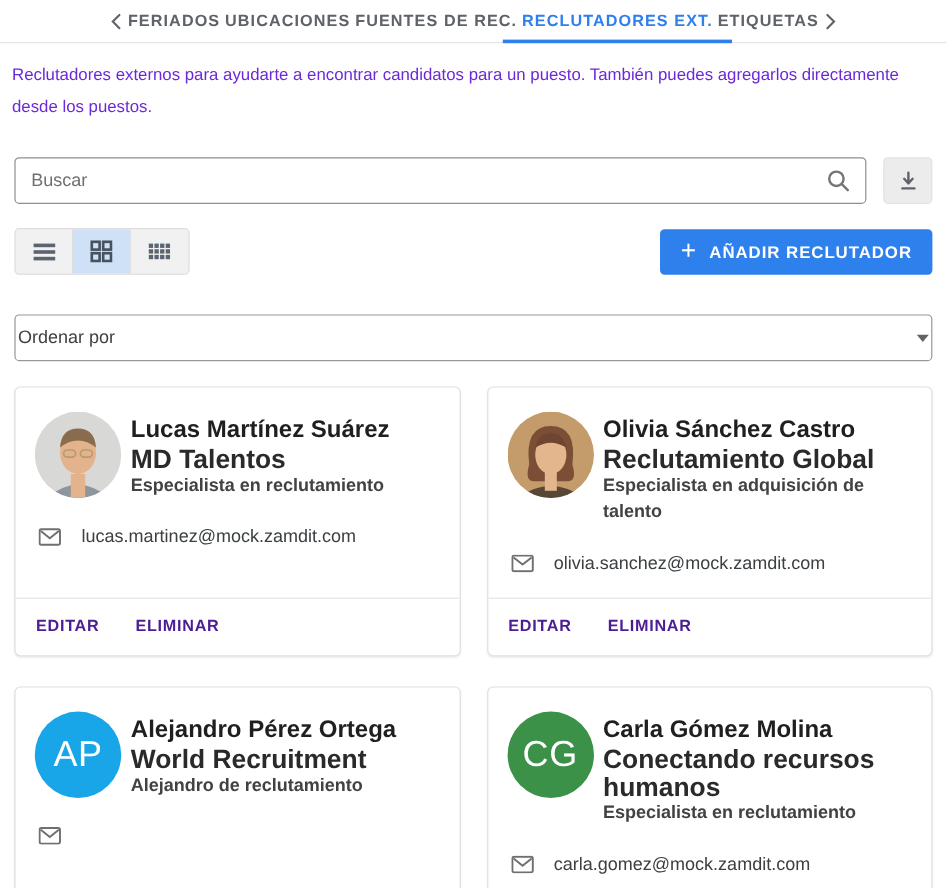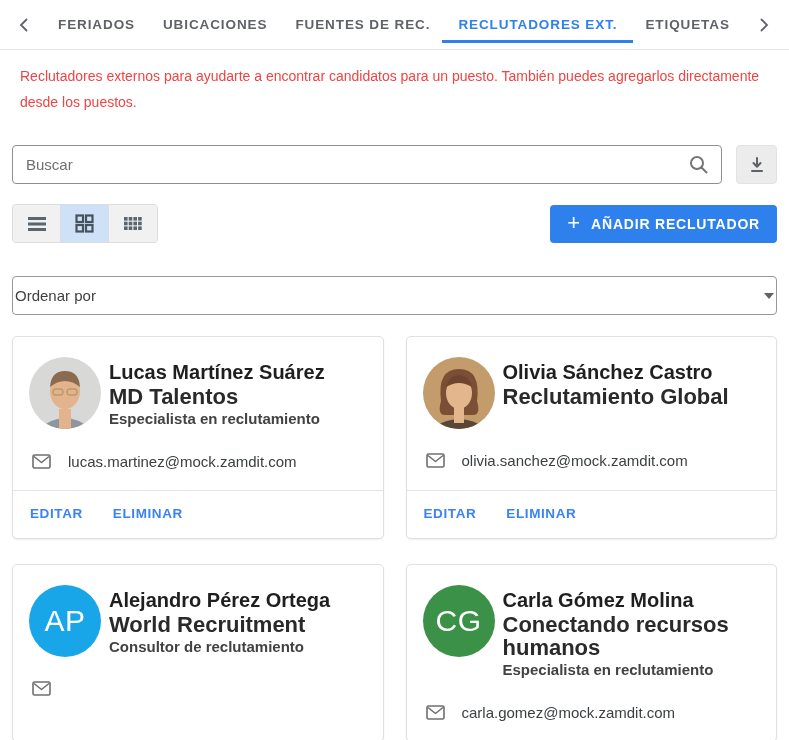--- a/index.html
+++ b/index.html
@@ -5,40 +5,40 @@
   * { margin:0; padding:0; box-sizing:border-box; }
   html,body { background:#fff; }
   body {
     width:789px; height:740px; overflow:hidden;
     font-family:"Liberation Sans", sans-serif;
     color:#212121;
   }
 
   
   .tabbar {
-    display:flex; align-items:center; justify-content:flex-start;
-    height:50px; border-bottom:1px solid #e6e6e6; padding:0 16px;gap:24px;
+    display:flex; align-items:center; justify-content:center;
+    height:36px; border-bottom:1px solid #e6e6e6; padding:0 16px;
   }
   .tab-chevron {
     display:flex; align-items:center; color:#5f6368; cursor:pointer;
   }
   .tab {
     position:relative; height:34px; display:flex; align-items:center;
     font-size:13.5px; font-weight:bold; letter-spacing:0.9px;
     color:#5f6368; cursor:pointer; padding:0 2px; white-space:nowrap;
   }
   .tab.active { color:#2e80ed; }
   .tab.active::after {
     content:""; position:absolute; left:-14px; right:-14px; bottom:-1px;
     height:3px; background:#2e80ed;
   }
 
   
   .description {
-    margin:13px 10px 0 20px; font-size:14px; line-height:26px; color:#ef4444;
+    margin:13px 10px 0 10px; font-size:14px; line-height:26px; color:#6d28d9;
   }
 
   
   .search-row { display:flex; margin:30px 12px 0 12px; gap:14px; align-items:stretch; }
   .search-box { position:relative; flex:1;border-radius:10px; }
   .search-box input {
     width:100%; height:39px; border:1px solid #8f8f8f; border-radius:4px;
     padding:0 44px 0 13px; font-size:15px; color:#424242; outline:none;
     font-family:"Liberation Sans", sans-serif; background:#fff;
   }
@@ -106,21 +106,21 @@
   .card-info { padding-top:2px; min-width:0; }
   .card-name { font-size:20px; font-weight:bold; color:#1f1f1f; line-height:26px; }
   .card-company { font-size:22px; font-weight:bold; color:#2a2a2a; line-height:23px; }
   .card-role { font-size:15px; color:#424242; line-height:22px;font-weight:bold; }
   .email-row { display:flex; align-items:center; gap:17px; margin:23px 0 2px 3px; }
   .email-text { font-size:15px; color:#3c4043; }
   .card-actions {
     border-top:1px solid #e4e4e4; display:flex; gap:30px; padding:15px 17px 17px 17px;
   }
   .action-link {
-    color:#3b82f6; font-size:13.5px; font-weight:bold; letter-spacing:0.6px;
+    color:#4c1d95; font-size:13.5px; font-weight:bold; letter-spacing:0.6px;
     cursor:pointer; text-decoration:none;
   }
 </style>
 </head>
 <body>
 
 <div class="tabbar">
   <span class="tab-chevron">
     <svg width="16" height="16" viewBox="0 0 16 16">
         <path d="M10.5 2.5 L5 8 L10.5 13.5" fill="none" stroke="#5f6368" stroke-width="1.8" stroke-linecap="round"></path>
@@ -257,20 +257,21 @@
               <path d="M18 44 Q14 12 36 12 Q58 12 54 44 Q58 58 50 58 L22 58 Q14 58 18 44 Z" fill="#7b4e36"></path>
               <ellipse cx="36" cy="36" rx="13" ry="16" fill="#e3b68e"></ellipse>
               <path d="M23 30 Q26 18 36 18 Q46 18 49 30 Q42 26 36 26 Q30 26 23 30 Z" fill="#6d4530"></path>
               <rect x="31" y="50" width="10" height="16" fill="#e3b68e"></rect>
             </g>
           </svg>
         </div>
         <div class="card-info">
           <div class="card-name">Olivia Sánchez Castro</div>
           <div class="card-company">Reclutamiento Global</div>
+          <div class="card-role">Especialista en adquisición de talento</div>
         </div>
       </div>
       <div class="email-row">
         <svg width="19" height="15" viewBox="0 0 19 15">
             <rect x="1" y="1" width="17" height="13" rx="1.5" fill="none" stroke="#6f6f6f" stroke-width="1.6"></rect>
             <path d="M2 2.5 L9.5 8.5 L17 2.5" fill="none" stroke="#6f6f6f" stroke-width="1.6" stroke-linejoin="round"></path>
           </svg>
         <span class="email-text">olivia.sanchez@mock.zamdit.com</span>
       </div>
     </div>
@@ -283,21 +284,21 @@
   <div class="card">
     <div class="card-body">
       <div class="card-header">
         <div class="avatar initials" style="background: rgb(24, 166, 232);">
           <span class="avatar-initials">AP</span>
 
         </div>
         <div class="card-info">
           <div class="card-name">Alejandro Pérez Ortega</div>
           <div class="card-company">World Recruitment</div>
-          <div class="card-role">Consultor de reclutamiento</div>
+          <div class="card-role">Alejandro de reclutamiento</div>
         </div>
       </div>
       <div class="email-row">
         <svg width="19" height="15" viewBox="0 0 19 15">
             <rect x="1" y="1" width="17" height="13" rx="1.5" fill="none" stroke="#6f6f6f" stroke-width="1.6"></rect>
             <path d="M2 2.5 L9.5 8.5 L17 2.5" fill="none" stroke="#6f6f6f" stroke-width="1.6" stroke-linejoin="round"></path>
           </svg>
       </div>
     </div>
 

